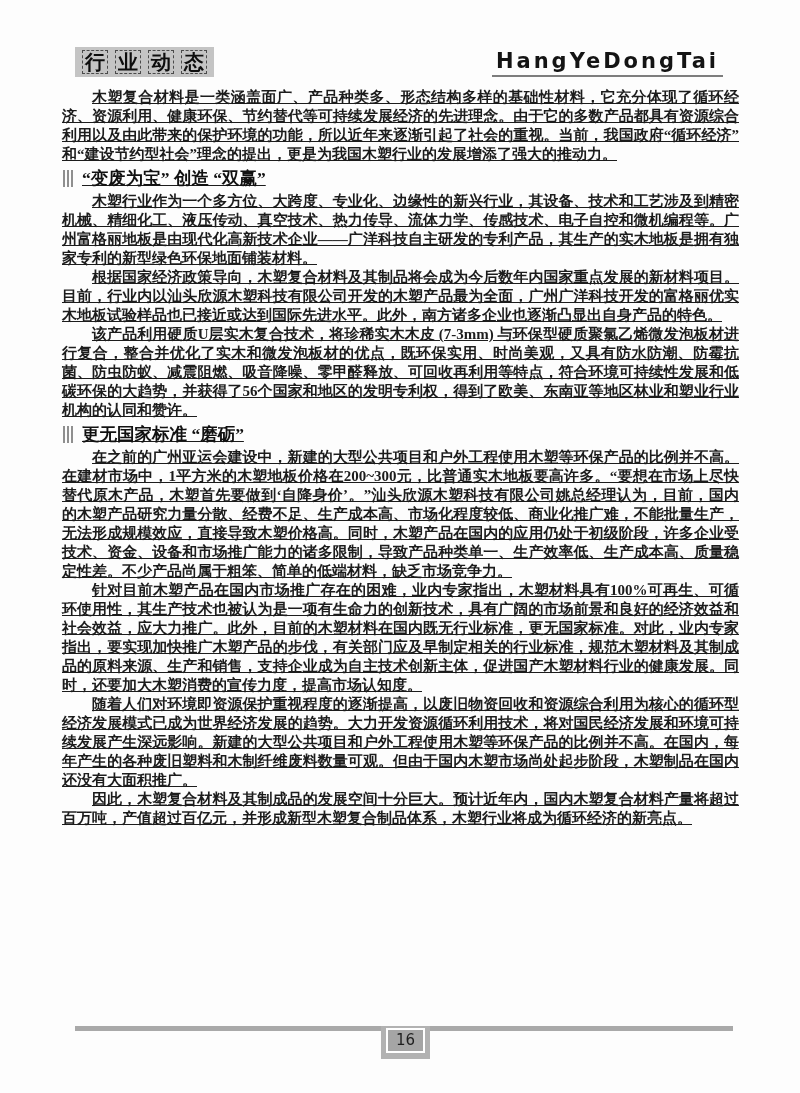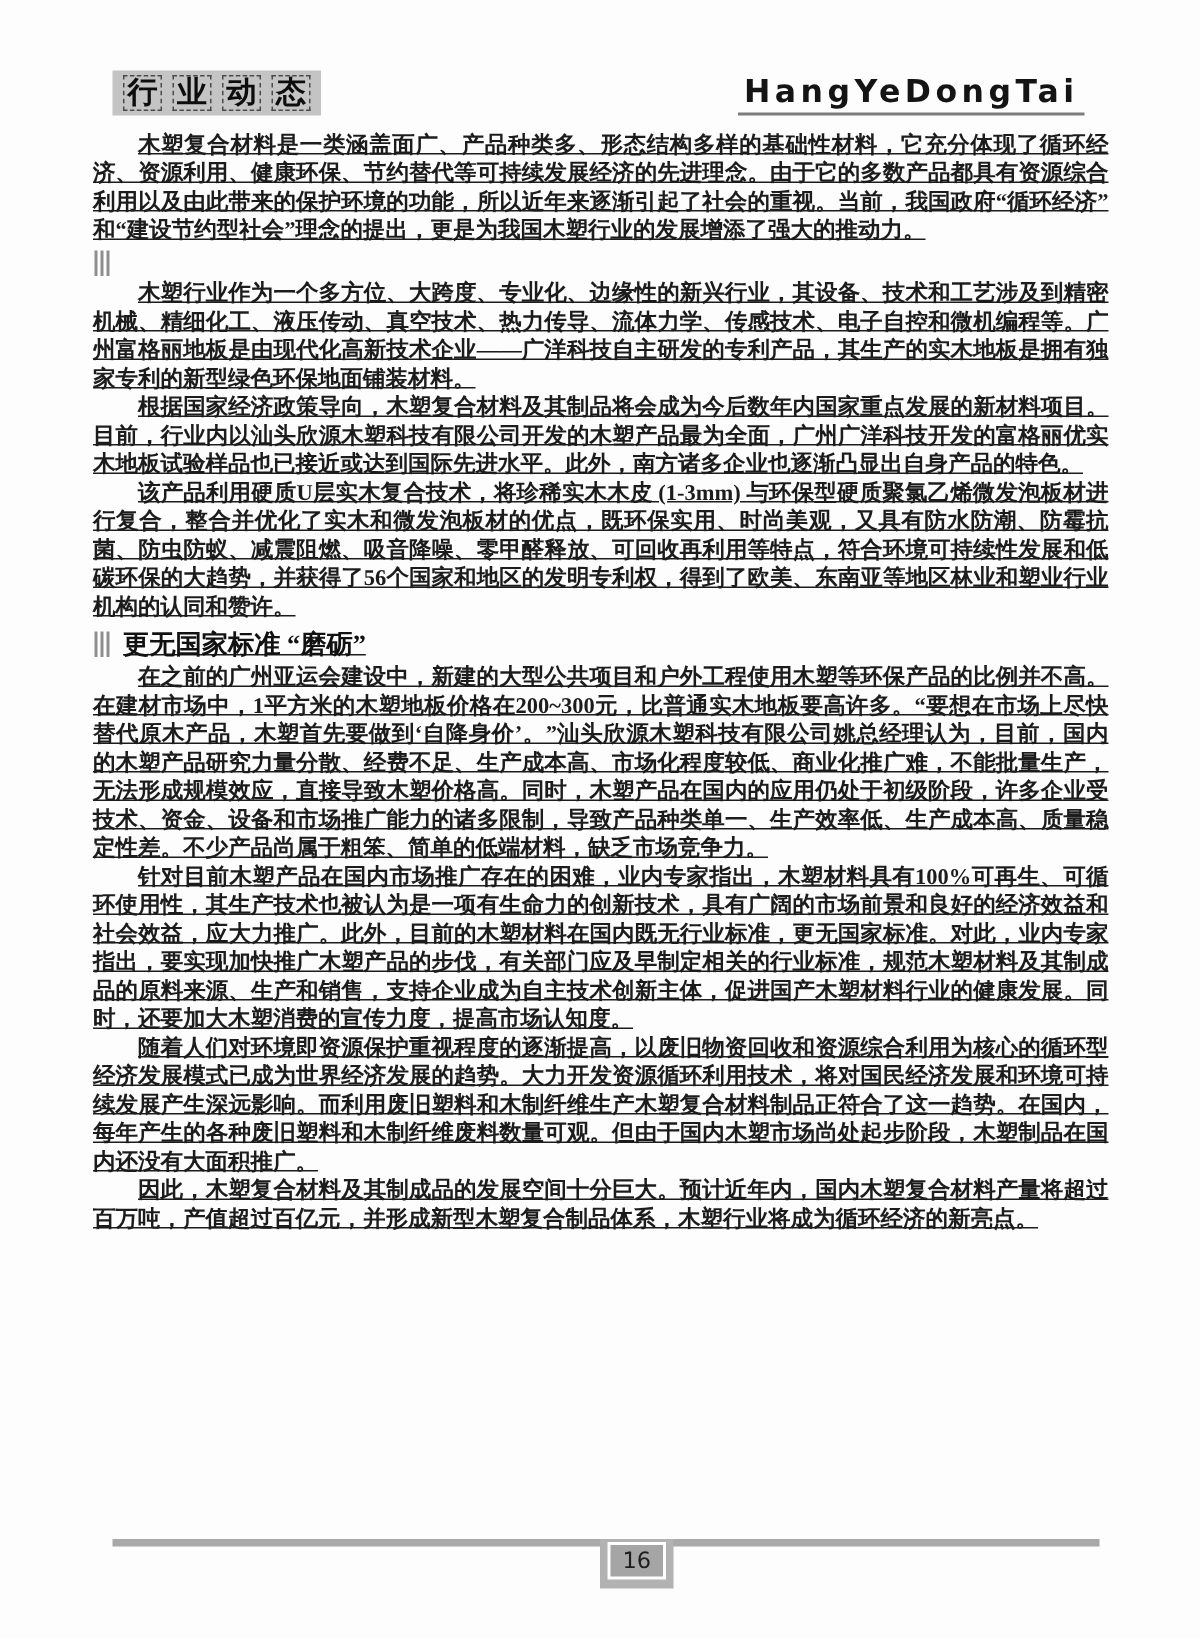--- a/index.html
+++ b/index.html
@@ -93,21 +93,20 @@
     width: 658px;
     height: 5px;
     background: #a9a9a9;
   }
   .page-tab {
     position: absolute;
     top: 1026px;
     left: 381px;
     background: #b2b2b2;
     padding: 2px 5px 6px 5px;
-    margin-left: 19px;
   }
   .page-num-box {
     border: 2px solid #ffffff;
     background: #a5a5a5;
     padding: 1px 8px;
     font-family: "DejaVu Sans", "Liberation Sans", sans-serif;
     font-size: 15px;
     line-height: 19px;
     color: #1e1e1e;
     text-align: center;
@@ -131,37 +130,38 @@
   <div class="content">
 
     <p>木塑复合材料是一类涵盖面广、产品种类多、形态结构多样的基础性材料，它充分体现了循环经济、资源利用、健康环保、节约替代等可持续发展经济的先进理念。由于它的多数产品都具有资源综合利用以及由此带来的保护环境的功能，所以近年来逐渐引起了社会的重视。当前，我国政府“循环经济”和“建设节约型社会”理念的提出，更是为我国木塑行业的发展增添了强大的推动力。</p>
 
     <div class="section-heading">
       <span class="heading-bars">
           <i></i>
           <i></i>
           <i></i>
         </span>
+      <span>“变废为宝” 创造 “双赢”</span>
     </div>
     <p>木塑行业作为一个多方位、大跨度、专业化、边缘性的新兴行业，其设备、技术和工艺涉及到精密机械、精细化工、液压传动、真空技术、热力传导、流体力学、传感技术、电子自控和微机编程等。广州富格丽地板是由现代化高新技术企业——广洋科技自主研发的专利产品，其生产的实木地板是拥有独家专利的新型绿色环保地面铺装材料。</p>
     <p>根据国家经济政策导向，木塑复合材料及其制品将会成为今后数年内国家重点发展的新材料项目。目前，行业内以汕头欣源木塑科技有限公司开发的木塑产品最为全面，广州广洋科技开发的富格丽优实木地板试验样品也已接近或达到国际先进水平。此外，南方诸多企业也逐渐凸显出自身产品的特色。</p>
-    <p>该产品利用硬质U层实木复合技术，将珍稀实木木皮 (1-3mm) 与环保型硬质聚氯乙烯微发泡板材进行复合，整合并优化了实木和微发泡板材的优点，既环保实用、时尚美观，又具有防水防潮、防霉抗菌、防虫防蚁、减震阻燃、吸音降噪、零甲醛释放、可回收再利用等特点，符合环境可持续性发展和低碳环保的大趋势，并获得了56个国家和地区的发明专利权，得到了欧美、东南亚等地区林业和塑业行业机构的认同和赞许。</p>
+    <p>该产品利用硬质U层实木复合技术，将珍稀实木木皮 (7-3mm) 与环保型硬质聚氯乙烯微发泡板材进行复合，整合并优化了实木和微发泡板材的优点，既环保实用、时尚美观，又具有防水防潮、防霉抗菌、防虫防蚁、减震阻燃、吸音降噪、零甲醛释放、可回收再利用等特点，符合环境可持续性发展和低碳环保的大趋势，并获得了56个国家和地区的发明专利权，得到了欧美、东南亚等地区林业和塑业行业机构的认同和赞许。</p>
 
     <div class="section-heading">
       <span class="heading-bars">
           <i></i>
           <i></i>
           <i></i>
         </span>
       <span>更无国家标准 “磨砺”</span>
     </div>
     <p>在之前的广州亚运会建设中，新建的大型公共项目和户外工程使用木塑等环保产品的比例并不高。在建材市场中，1平方米的木塑地板价格在200~300元，比普通实木地板要高许多。“要想在市场上尽快替代原木产品，木塑首先要做到‘自降身价’。”汕头欣源木塑科技有限公司姚总经理认为，目前，国内的木塑产品研究力量分散、经费不足、生产成本高、市场化程度较低、商业化推广难，不能批量生产，无法形成规模效应，直接导致木塑价格高。同时，木塑产品在国内的应用仍处于初级阶段，许多企业受技术、资金、设备和市场推广能力的诸多限制，导致产品种类单一、生产效率低、生产成本高、质量稳定性差。不少产品尚属于粗笨、简单的低端材料，缺乏市场竞争力。</p>
     <p>针对目前木塑产品在国内市场推广存在的困难，业内专家指出，木塑材料具有100%可再生、可循环使用性，其生产技术也被认为是一项有生命力的创新技术，具有广阔的市场前景和良好的经济效益和社会效益，应大力推广。此外，目前的木塑材料在国内既无行业标准，更无国家标准。对此，业内专家指出，要实现加快推广木塑产品的步伐，有关部门应及早制定相关的行业标准，规范木塑材料及其制成品的原料来源、生产和销售，支持企业成为自主技术创新主体，促进国产木塑材料行业的健康发展。同时，还要加大木塑消费的宣传力度，提高市场认知度。</p>
 
-    <p>随着人们对环境即资源保护重视程度的逐渐提高，以废旧物资回收和资源综合利用为核心的循环型经济发展模式已成为世界经济发展的趋势。大力开发资源循环利用技术，将对国民经济发展和环境可持续发展产生深远影响。而利用废旧塑料和木制纤维生产木塑复合材料制品正符合了这一趋势。在国内，每年产生的各种废旧塑料和木制纤维废料数量可观。但由于国内木塑市场尚处起步阶段，木塑制品在国内还没有大面积推广。</p>
+    <p>随着人们对环境即资源保护重视程度的逐渐提高，以废旧物资回收和资源综合利用为核心的循环型经济发展模式已成为世界经济发展的趋势。大力开发资源循环利用技术，将对国民经济发展和环境可持续发展产生深远影响。新建的大型公共项目和户外工程使用木塑等环保产品的比例并不高。在国内，每年产生的各种废旧塑料和木制纤维废料数量可观。但由于国内木塑市场尚处起步阶段，木塑制品在国内还没有大面积推广。</p>
     <p>因此，木塑复合材料及其制成品的发展空间十分巨大。预计近年内，国内木塑复合材料产量将超过百万吨，产值超过百亿元，并形成新型木塑复合制品体系，木塑行业将成为循环经济的新亮点。</p>
 
   </div>
 
   <div class="footer-rule"></div>
   <div class="page-tab">
     <div class="page-num-box">16</div>
   </div>
 
 </div>

